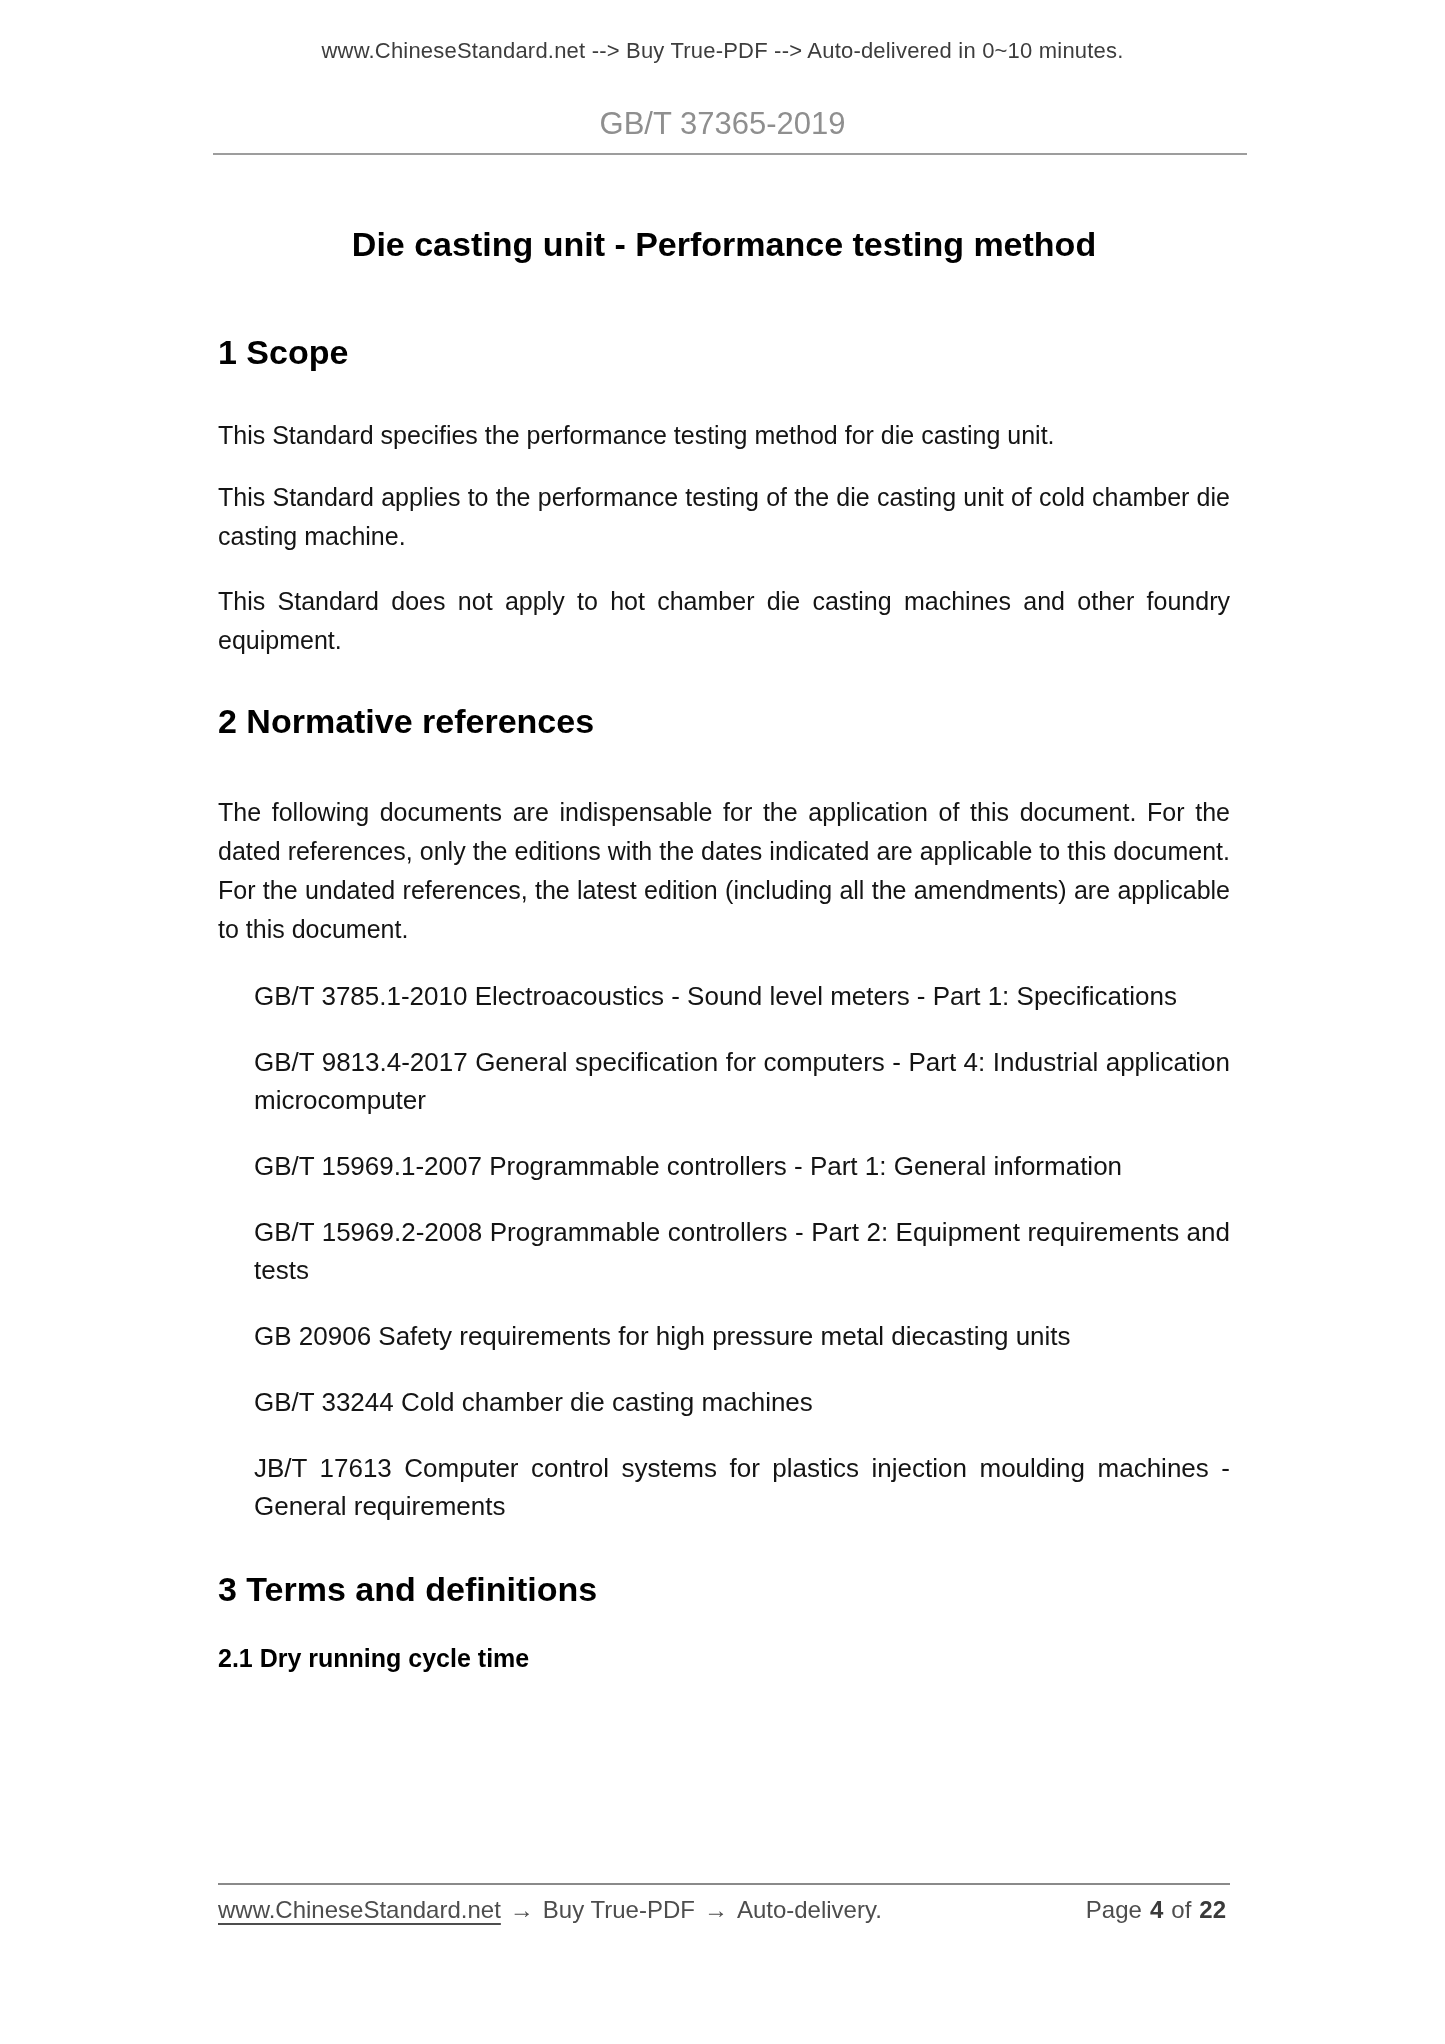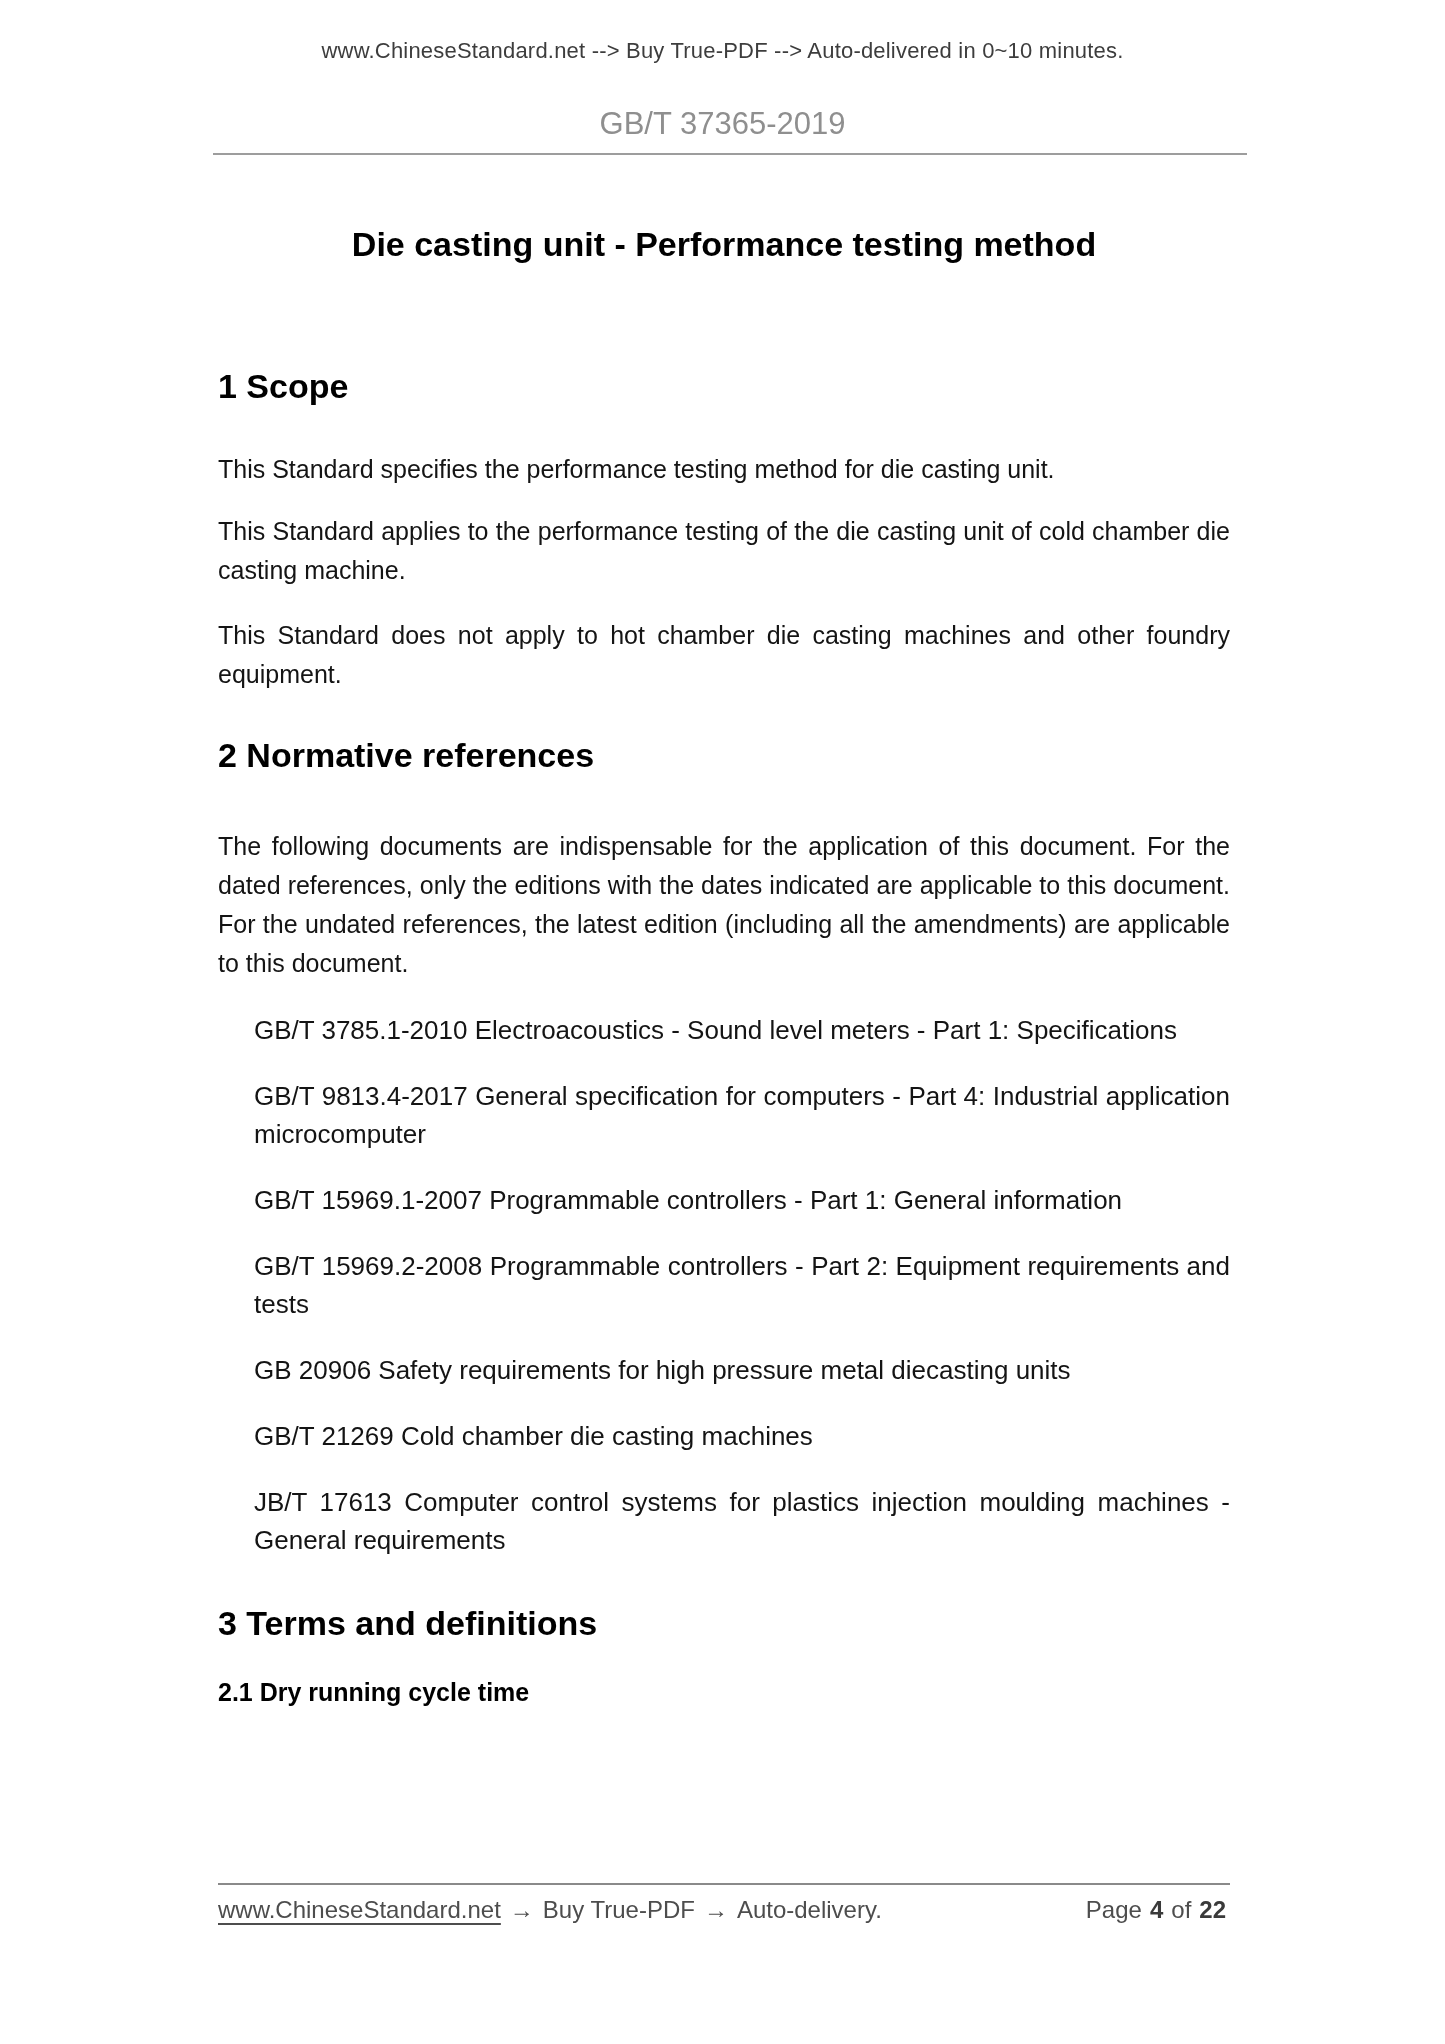--- a/index.html
+++ b/index.html
@@ -57,21 +57,21 @@
     font-weight: bold;
     color: #000000;
   }
   h2.sec {
     font-size: 34px;
     line-height: 44px;
     font-weight: bold;
     color: #000000;
     margin: 0;
   }
-  #sec1-heading { margin-top: 98px; }
+  #sec1-heading { margin-top: 64px; }
   #sec2-heading { margin-top: 39px; }
   #sec3-heading { margin-top: 42px; }
   p.body {
     font-size: 25px;
     line-height: 39px;
     margin: 0;
     text-align: justify;
     color: #141414;
   }
   #p1 { margin-top: 42px; }
@@ -154,21 +154,21 @@
     <p class="ref">GB/T 3785.1-2010 Electroacoustics - Sound level meters - Part 1: Specifications</p>
 
     <p class="ref">GB/T 9813.4-2017 General specification for computers - Part 4: Industrial application microcomputer</p>
 
     <p class="ref">GB/T 15969.1-2007 Programmable controllers - Part 1: General information</p>
 
     <p class="ref">GB/T 15969.2-2008 Programmable controllers - Part 2: Equipment requirements and tests</p>
 
     <p class="ref">GB 20906 Safety requirements for high pressure metal diecasting units</p>
 
-    <p class="ref">GB/T 21269 Cold chamber die casting machines</p>
+    <p class="ref">GB/T 33244 Cold chamber die casting machines</p>
 
     <p class="ref">JB/T 17613 Computer control systems for plastics injection moulding machines - General requirements</p>
 
     <h2 class="sec" id="sec3-heading">3 Terms and definitions</h2>
 
 
     <p class="subheading">2.1 Dry running cycle time</p>
 
   </div>
 

